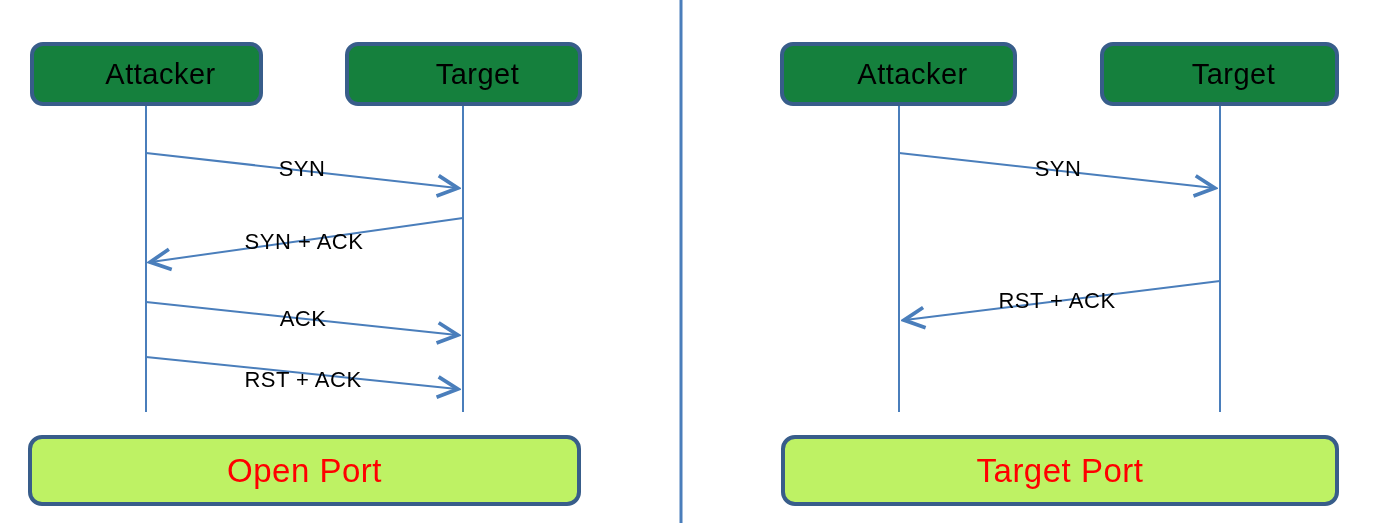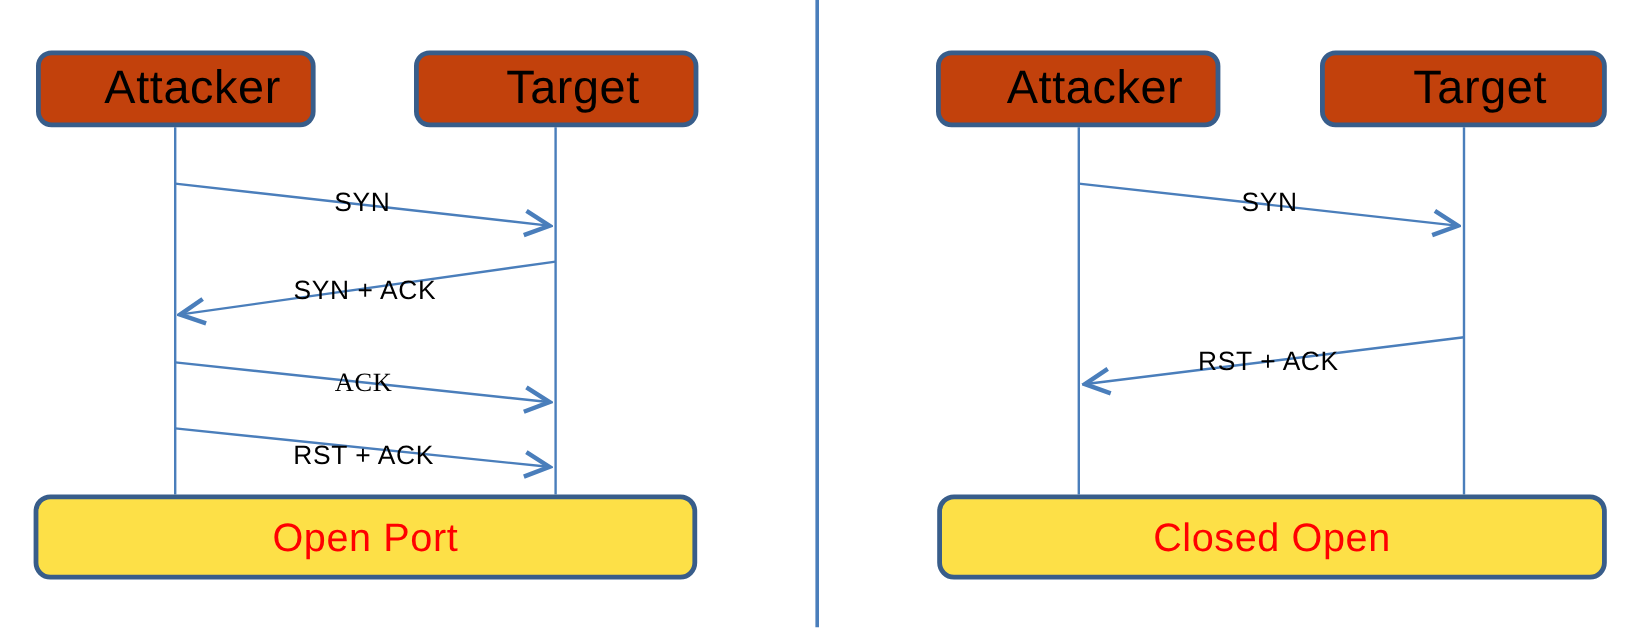--- a/index.html
+++ b/index.html
@@ -18,34 +18,35 @@
   .canvas{
     position:absolute;left:0;top:0;width:1374px;height:523px;background:var(--bg);
   }
   .lines-layer{
     position:absolute;left:0;top:0;width:1374px;height:523px;pointer-events:none;
   }
   .node-box{
     position:absolute;
     border:4px solid var(--node-border);
     border-radius:13px;
-    background:#c2410c;
+    background:#15803d;
     display:flex;align-items:center;justify-content:center;
-    font-size:39px;color:var(--label-text);
+    font-size:29px;color:var(--label-text);
     letter-spacing:0.5px;
     padding-left:28px;
   }
   .result-box{
     position:absolute;
     border:4px solid var(--node-border);
     border-radius:14px;
-    background:#fde047;
+    background:#bef264;
     display:flex;align-items:center;justify-content:center;
     font-size:33px;color:var(--result-text);
     letter-spacing:0.5px;
+    margin-top:23px;
   }
   .msg-label{
     position:absolute;
     transform:translate(-50%,-50%);
     font-size:22px;color:var(--label-text);
     white-space:nowrap;
     letter-spacing:0.5px;
   }
 </style>
 </head>
@@ -79,34 +80,34 @@
 
   <div class="node-box" style="left:30px;top:42px;width:233px;height:64px;">
     <span>Attacker</span>
   </div>
   <div class="node-box" style="left:345px;top:42px;width:237px;height:64px;">
     <span>Target</span>
   </div>
 
   <div class="msg-label" style="left:302px;top:169px;">SYN</div>
   <div class="msg-label" style="left:304px;top:242px;text-align:center;">SYN + ACK</div>
-  <div class="msg-label" style="left:303px;top:319px;font-family:Liberation Serif, serif;">ACK</div>
+  <div class="msg-label" style="left:303px;top:319px;">ACK</div>
   <div class="msg-label" style="left:303px;top:380px;">RST + ACK</div>
 
   <div class="result-box" style="left:28px;top:412px;width:553px;height:71px;">
     <span>Open Port</span>
   </div>
 
   <div class="node-box" style="left:780px;top:42px;width:237px;height:64px;">
     <span>Attacker</span>
   </div>
   <div class="node-box" style="left:1100px;top:42px;width:239px;height:64px;">
     <span>Target</span>
   </div>
 
   <div class="msg-label" style="left:1058px;top:169px;">SYN</div>
   <div class="msg-label" style="left:1057px;top:301px;">RST + ACK</div>
 
   <div class="result-box" style="left:781px;top:412px;width:558px;height:71px;">
-    <span>Closed Open</span>
+    <span>Target Port</span>
   </div>
 
 </div>
 
 </body></html>

